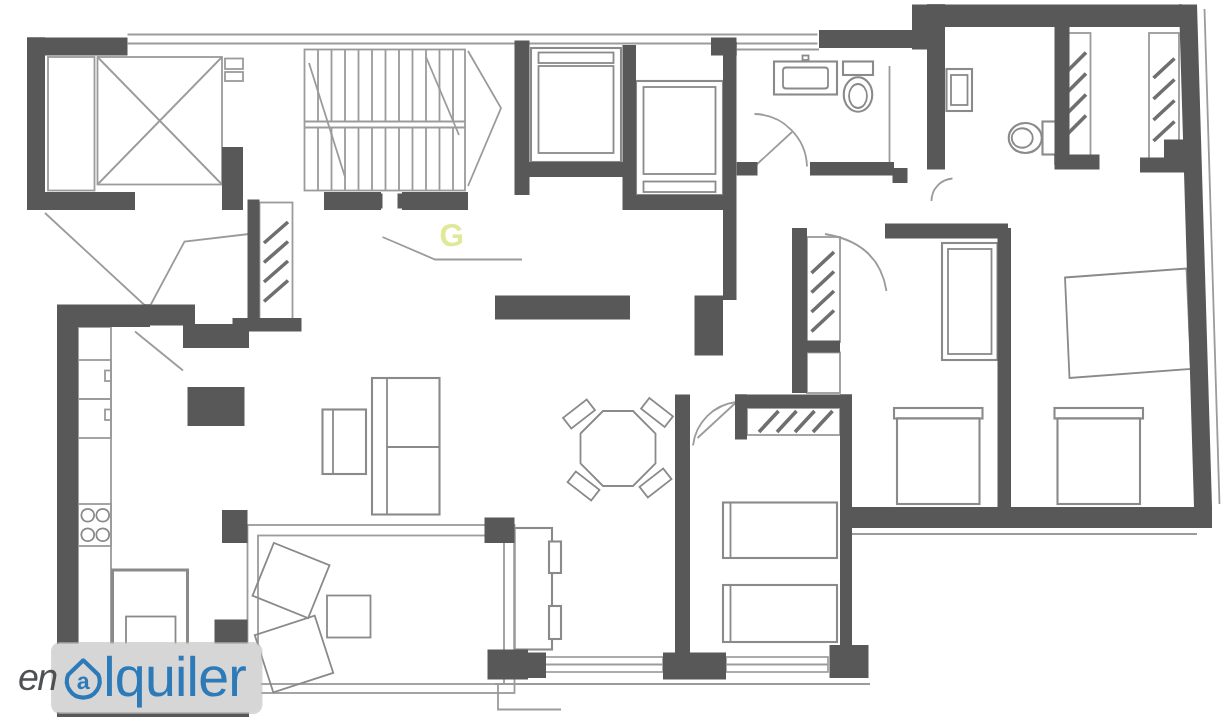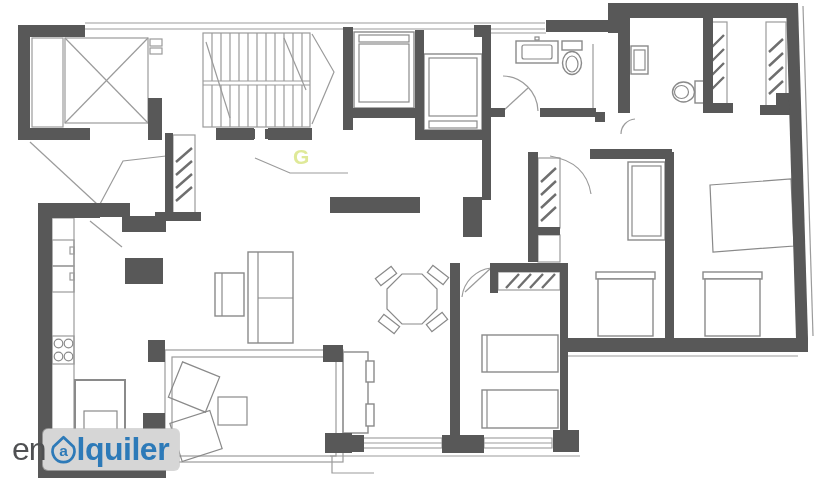--- a/index.html
+++ b/index.html
@@ -7,24 +7,24 @@
   svg{display:block;}
   .wall{fill:var(--wall,#585858);stroke:none;}
   .ln{stroke:var(--line,#9b9b9b);fill:none;stroke-width:1.2;}
   .fur{stroke:var(--furniture,#8a8a8a);fill:#fff;stroke-width:1.4;}
   .fur2{stroke:var(--furniture,#8a8a8a);fill:#fff;stroke-width:2;}
   .furl{stroke:var(--furniture,#8a8a8a);fill:none;stroke-width:1.2;}
   .hatch{stroke:var(--hatch,#6f6f6f);fill:none;stroke-width:2.4;}
   .win{fill:#fff;stroke:var(--line,#9b9b9b);stroke-width:1.1;}
   .gmark{fill:var(--highlight,#dfe998);font:bold 21px "Liberation Sans",sans-serif;}
   .logo{position:absolute;left:12px;top:429px;display:flex;align-items:center;}
-  .logo-en{font-size:32px;color:var(--logo-gray,#4f5052);letter-spacing:-1px;margin-right:-3px;position:relative;z-index:2;}
+  .logo-en{font-size:25px;color:var(--logo-gray,#4f5052);letter-spacing:-1px;margin-right:-3px;position:relative;z-index:2;font-style:italic;}
   .logo-badge{display:flex;align-items:center;background:var(--logo-bg,#d6d6d6);border-radius:5px;padding:2px 10px 2px 5px;box-shadow:0 0 0 1px rgba(190,190,190,.6);}
   .logo-a{display:flex;align-items:center;}
-  .logo-rest{font-size:32px;font-weight:bold;color:var(--logo-blue,#2d7ab8);letter-spacing:-.5px;margin-left:-2px;}
+  .logo-rest{font-size:37px;font-weight:normal;color:var(--logo-blue,#2d7ab8);letter-spacing:-.5px;margin-left:-2px;}
   .logo-stroke{stroke:var(--logo-blue,#2d7ab8);}
   .logo-fill{fill:var(--logo-blue,#2d7ab8);font-family:"Liberation Sans",sans-serif;}
 </style>
 </head>
 <body>
 
 <div class="stage">
 <svg width="820" height="480" viewBox="0 0 820 480">
 
   <g>

